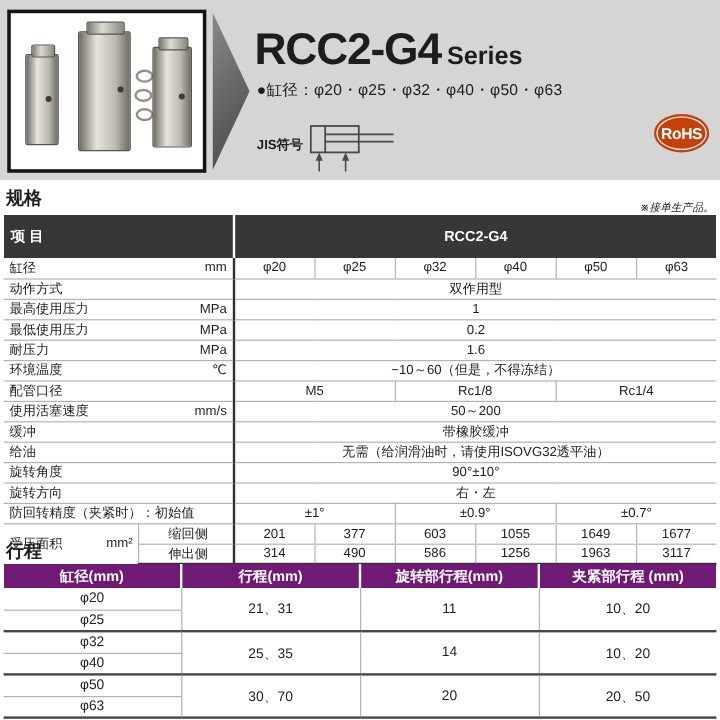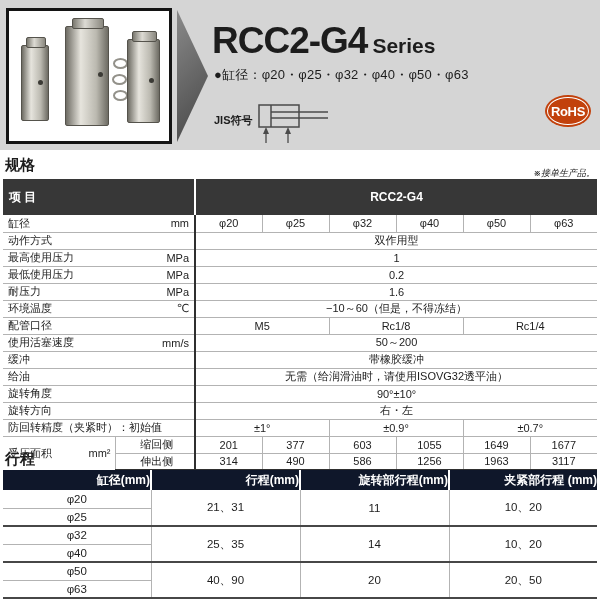--- a/index.html
+++ b/index.html
@@ -63,21 +63,21 @@
   .spec-table td.val.first { border-left:none; }
   .spec-table td.area-label { border-right:1px solid #b3b3b3; }
   .spec-table .area-label .wrap { display:flex; justify-content:space-between; align-items:center; padding:0 4px 0 5px; }
   .spec-table td.side { text-align:center; padding-left:4px; border-right:2px solid #2f2f2f; }
   .spec-table tr.last td { border-bottom:2px solid #2f2f2f; }
 
   
   .stroke-table { top:470px; font-size:11.5px; }
   .stroke-table tr { height:18px; }
   .stroke-table tr.hdr { height:20px; }
-  .stroke-table th { background:#0f172a; color:#fff; font-weight:bold; font-size:12px; text-align:right;
+  .stroke-table th { background:#701a75; color:#fff; font-weight:bold; font-size:12px; text-align:center;
     border-left:2px solid #fff; }
   .stroke-table th.first { border-left:none; }
   .stroke-table td { text-align:center; border-bottom:1px solid #b3b3b3; }
   .stroke-table td.vcol { border-left:1px solid #b3b3b3; }
   .stroke-table td.gend { border-bottom:2px solid #474747; }
 </style>
 </head>
 <body>
 
 <div class="page">
@@ -311,21 +311,21 @@
       <td>φ32</td>
       <td class="vcol gend" rowspan="2">25、35</td>
       <td class="vcol gend" rowspan="2">14</td>
       <td class="vcol gend" rowspan="2">10、20</td>
     </tr>
     <tr>
       <td class="gend">φ40</td>
     </tr>
     <tr>
       <td>φ50</td>
-      <td class="vcol gend" rowspan="2">40、90</td>
+      <td class="vcol gend" rowspan="2">30、70</td>
       <td class="vcol gend" rowspan="2">20</td>
       <td class="vcol gend" rowspan="2">20、50</td>
     </tr>
     <tr>
       <td class="gend">φ63</td>
     </tr>
   </tbody>
     </table>
 
 </div>

